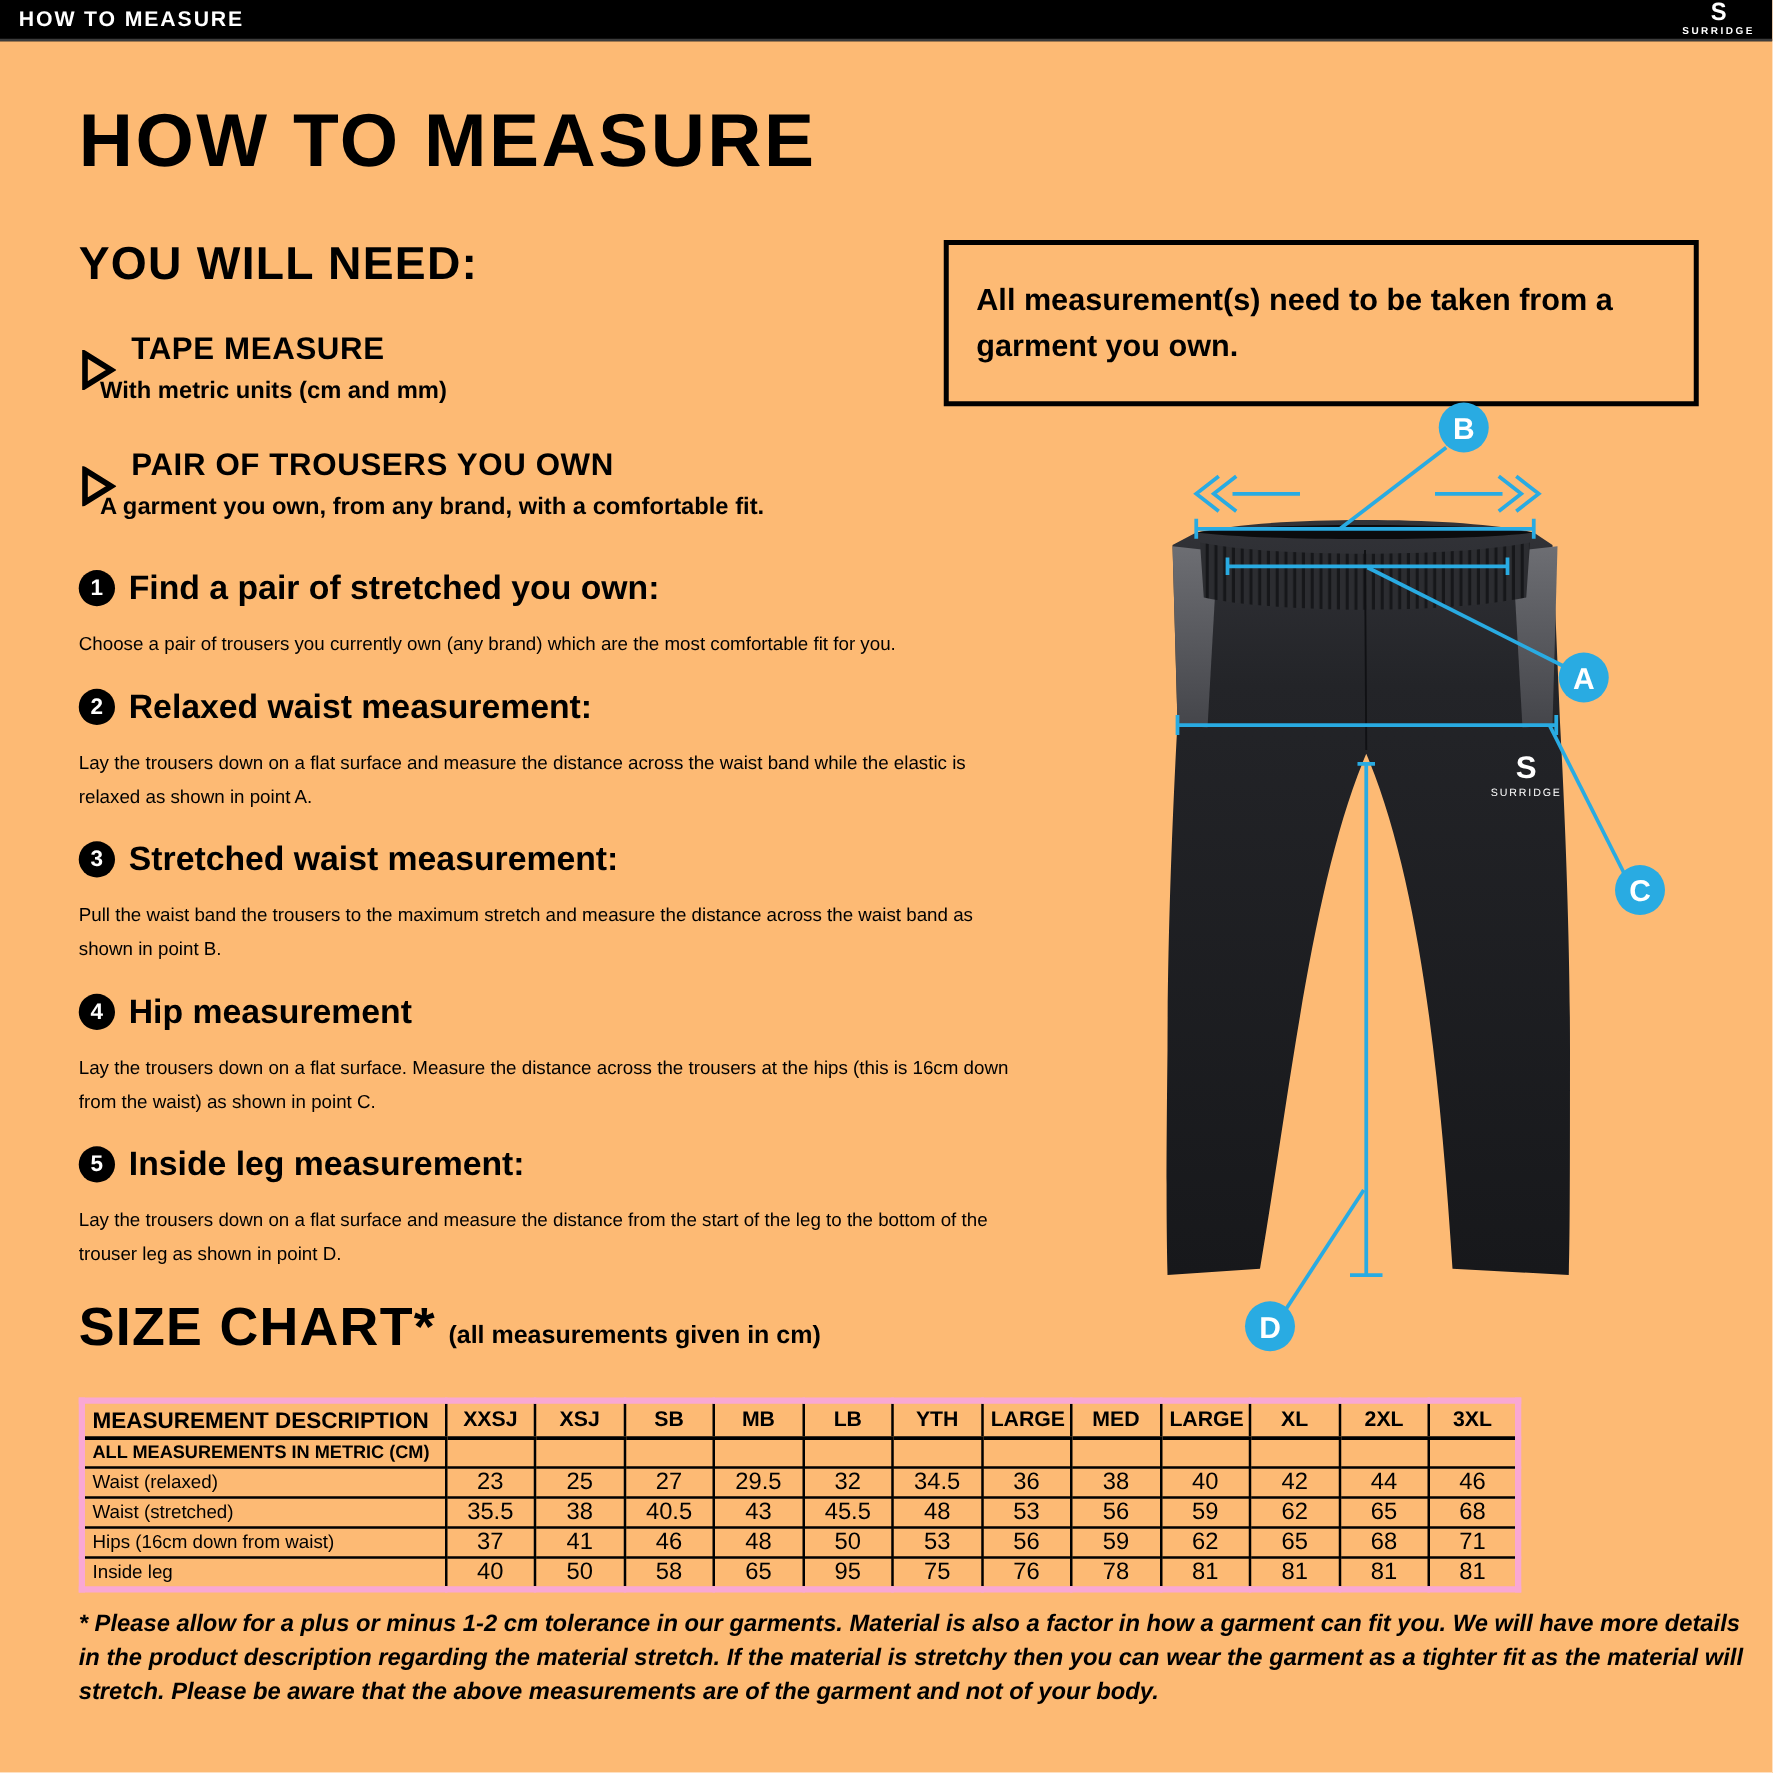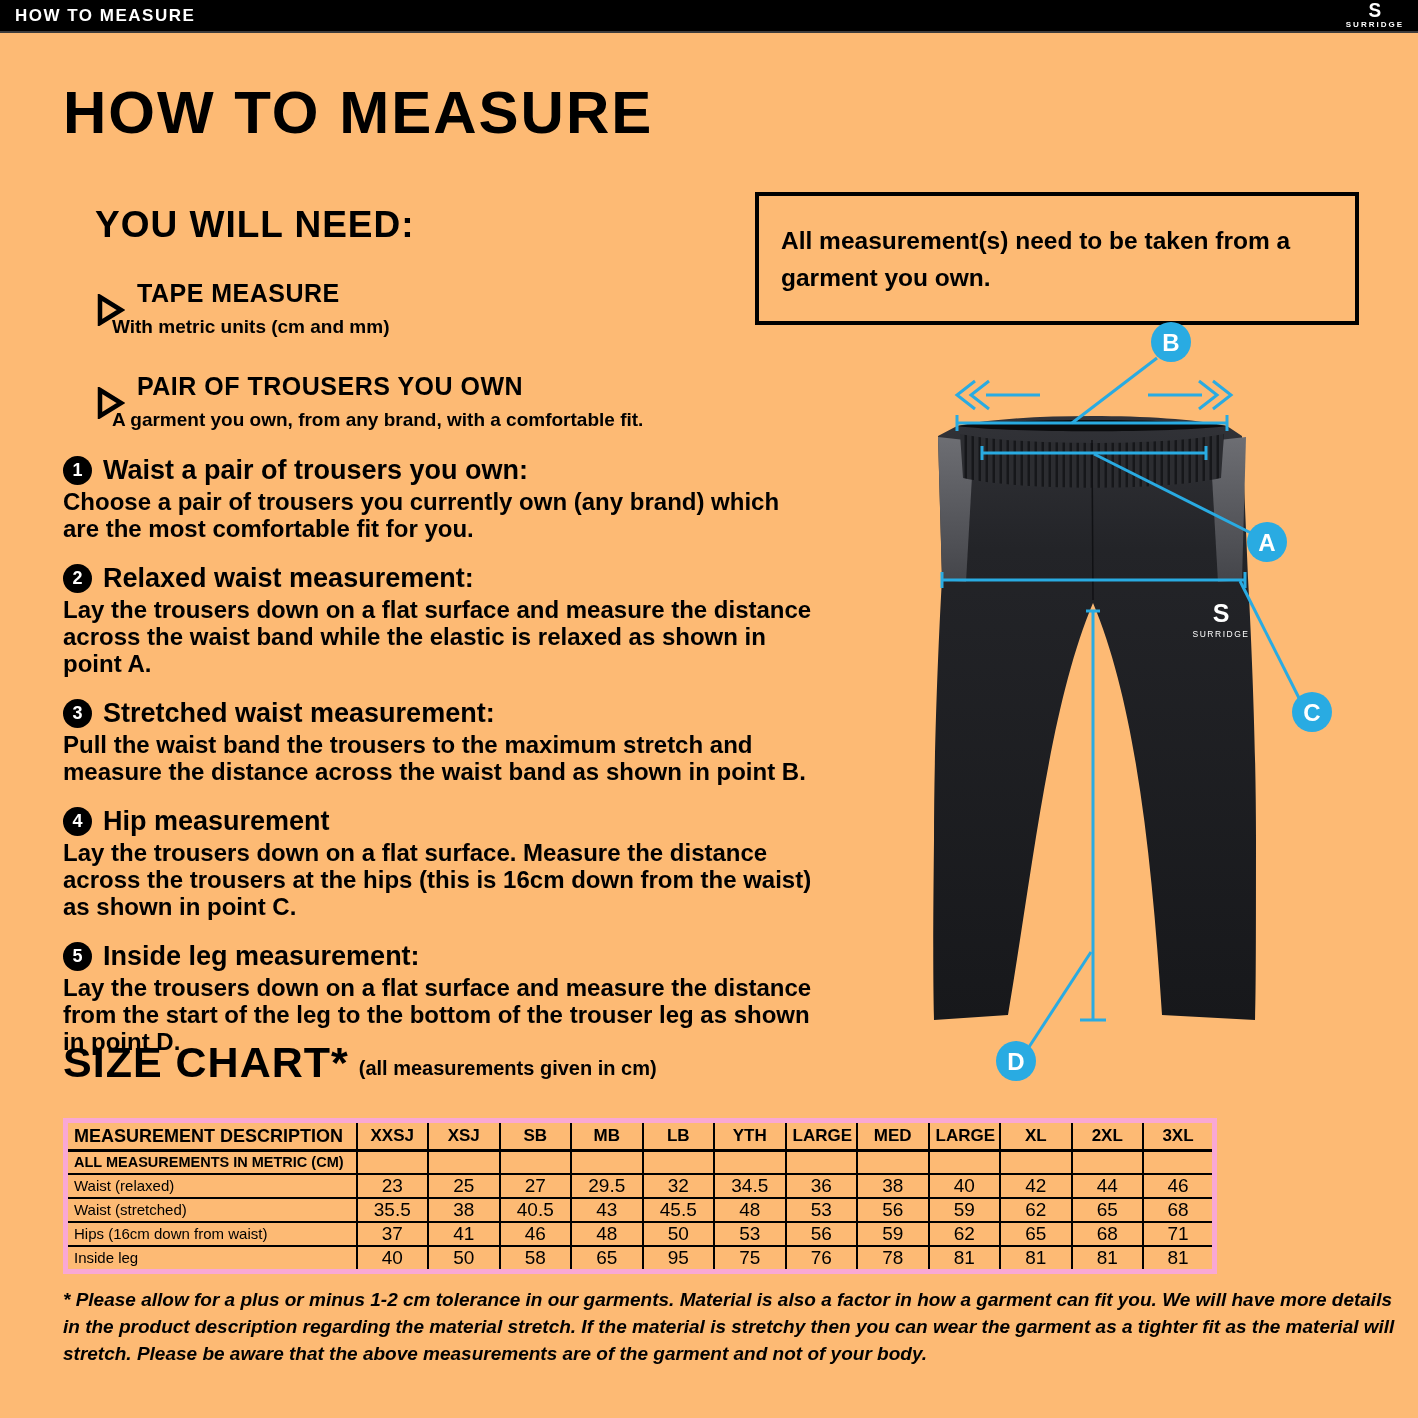--- a/index.html
+++ b/index.html
@@ -13,21 +13,21 @@
     position:absolute; left:0; top:0; width:1418px; height:33px;
     background:#000; color:#fff; display:flex; align-items:center;
     border-bottom:2px solid #3c3c3c;
   }
   .topbar-title { font-size:17px; font-weight:700; letter-spacing:1.5px; margin-left:15px; }
   .brand { position:absolute; right:14px; top:1px; display:flex; flex-direction:column; align-items:center; line-height:1; }
   .brand-s { font-weight:800; font-size:19px; letter-spacing:0; transform:scaleY(1.05); }
   .brand-word { font-size:8px; font-weight:700; letter-spacing:2px; margin-top:1px; }
   
   .h1 { position:absolute; left:63px; top:78px; font-size:60px; font-weight:800; letter-spacing:2px; }
-  .need { position:absolute; left:63px; top:204px; width:620px;margin-left:32px; }
+  .need { position:absolute; left:63px; top:190px; width:620px; }
   .need h2 { font-size:37px; font-weight:800; letter-spacing:1px; margin-bottom:32px; }
   .need-item { display:flex; align-items:center; margin-bottom:31px; }
   .tri-icon { flex:0 0 auto; margin:2px 12px 0 0; }
   .need-item h3 { font-size:25px; font-weight:800; letter-spacing:0.5px; line-height:30px; }
   .need-item p { font-size:19px; font-weight:700; line-height:27px; margin:5px 0 0 -25px; }
   
   .note-box {
     position:absolute; left:755px; top:192px; width:604px; height:133px;
     border:4px solid #000; display:flex; align-items:center; padding:0 22px;
   }
@@ -35,21 +35,21 @@
   
   .steps { position:absolute; left:63px; top:452px; width:780px; list-style:none; }
   .step { margin-bottom:18px; }
   .step-head { display:flex; align-items:center; }
   .badge {
     flex:0 0 auto; width:29px; height:29px; border-radius:50%; background:#000; color:#fff;
     font-size:18px; font-weight:800; display:flex; align-items:center; justify-content:center;
     margin-right:11px;
   }
   .step h3 { font-size:27px; font-weight:800; line-height:36px; }
-  .step p { font-size:24px; font-weight:700; line-height:27px; margin-top:0; width:750px; }
+  .step p { font-size:15px; font-weight:400; line-height:27px; margin-top:14px; width:750px; }
   
   .sizechart-head { position:absolute; left:63px; top:1040px; display:flex; align-items:flex-end; }
   .sizechart-head h2 { font-size:43px; font-weight:800; letter-spacing:1px; line-height:44px; }
   .sizechart-head span { font-size:20px; font-weight:700; margin:0 0 4px 10px; }
   table.size-table {
     position:absolute; left:63px; top:1118px; width:1150px;
     border-collapse:collapse; table-layout:fixed; border:5px solid #f9a8d4;
   }
   .size-table th, .size-table td { border:2px solid #000; padding:0 6px; height:23px; vertical-align:middle; }
   .size-table thead th { height:30px; font-size:17px; font-weight:700; text-align:center; border-bottom:3px solid #000; }
@@ -104,21 +104,21 @@
   </section>
 
   <div class="note-box">
     <p>All measurement(s) need to be taken from a garment you own.</p>
   </div>
 
   <ol class="steps">
     <li class="step">
       <div class="step-head">
         <span class="badge">1</span>
-        <h3>Waist a pair of trousers you own:</h3>
+        <h3>Find a pair of stretched you own:</h3>
       </div>
       <p>Choose a pair of trousers you currently own (any brand) which are the most comfortable fit for you.</p>
     </li>
     <li class="step">
       <div class="step-head">
         <span class="badge">2</span>
         <h3>Relaxed waist measurement:</h3>
       </div>
       <p>Lay the trousers down on a flat surface and measure the distance across the waist band while the elastic is relaxed as shown in point A.</p>
     </li>

